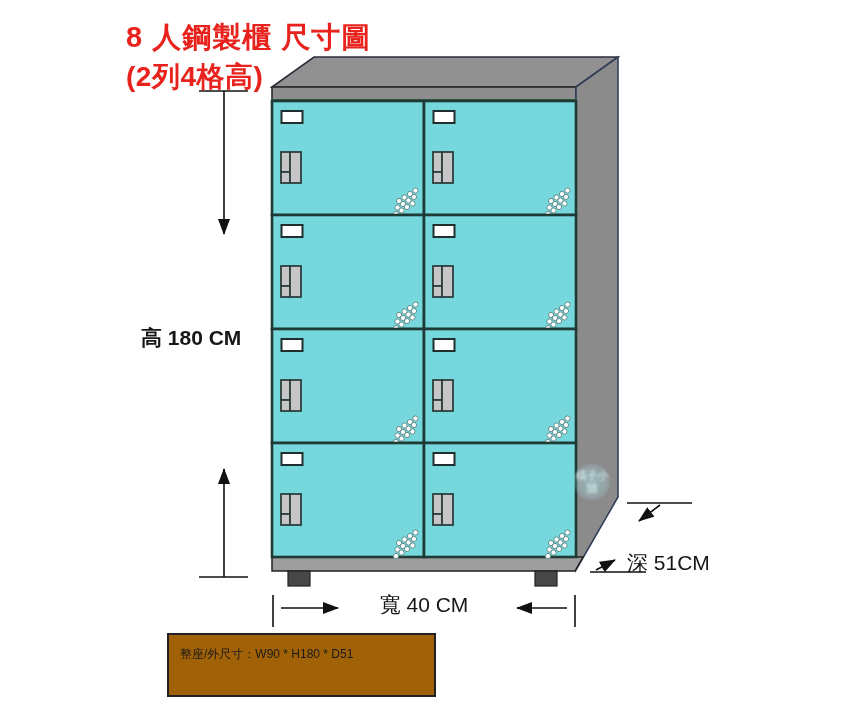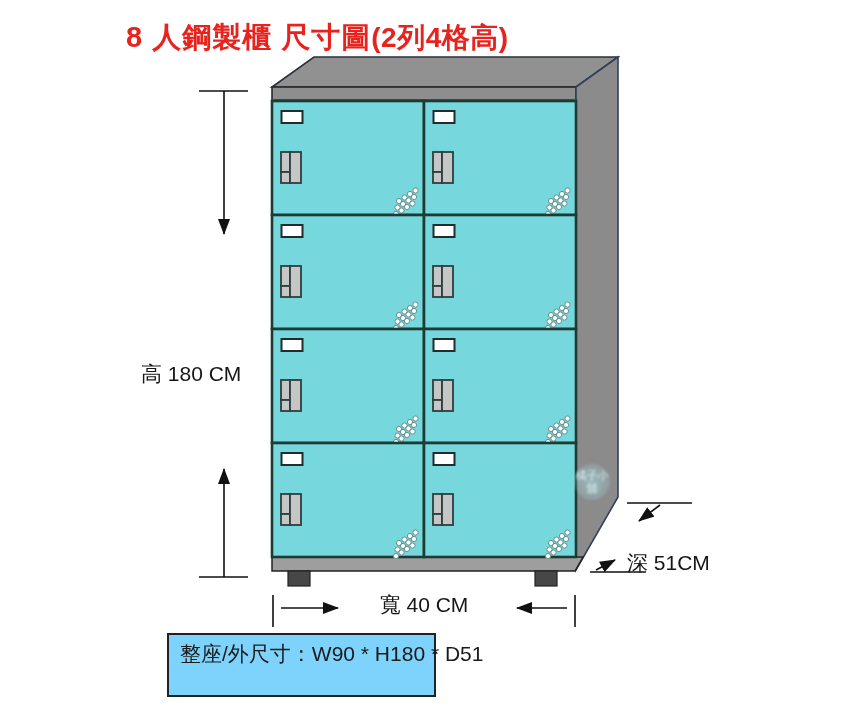--- a/index.html
+++ b/index.html
@@ -8,41 +8,41 @@
     font-family:"Liberation Sans","DejaVu Sans",sans-serif;color:#1a1a1a;
   }
   .page svg{position:absolute;left:0;top:0;}
   .title{
     position:absolute;left:126px;top:18px;display:flex;align-items:baseline;
     font-weight:bold;white-space:nowrap;z-index:3;
   }
   .title-main{font-size:29px;letter-spacing:1px;}
   .title-sub{font-size:28px;letter-spacing:0.5px;}
   .dim-label{position:absolute;font-size:21px;color:#161616;white-space:nowrap;z-index:3;}
-  .dim-height{left:141px;top:360px;}
+  .dim-height{left:141px;top:324px;font-weight:bold;}
   .dim-width{left:344px;top:591px;width:160px;text-align:center;}
   .dim-depth{left:627px;top:549px;text-align:center;}
   .spec-box{
     position:absolute;left:167px;top:633px;width:254px;height:54px;
-    border:2px solid #222;background:#7dd3fc;padding:6px 0 0 11px;
-    font-size:21px;line-height:26px;white-space:nowrap;z-index:3;
+    border:2px solid #222;background:#a16207;padding:6px 0 0 11px;
+    font-size:12px;line-height:26px;white-space:nowrap;z-index:3;
   }
   .watermark{
     position:absolute;left:574px;top:464px;width:36px;height:36px;border-radius:50%;
     background:radial-gradient(circle,rgba(170,225,235,0.55) 0%,rgba(170,225,235,0.25) 60%,rgba(170,225,235,0) 100%);
     color:rgba(225,248,252,0.85);font-size:11px;line-height:13px;text-align:center;
     padding-top:5px;box-sizing:border-box;filter:blur(1px);z-index:2;overflow:hidden;
   }
 </style>
 </head>
 <body>
 
 <div class="page">
 
-  <div class="title" style="color: rgb(232, 35, 29);">
+  <div class="title" style="color: rgb(232, 35, 29); flex-direction: column;">
     <span class="title-main">8 人鋼製櫃 尺寸圖</span>
       <span class="title-sub">(2列4格高)</span>
   </div>
 
   <svg width="843" height="720" viewBox="0 0 843 720">
     <defs>
       <marker id="arrow" orient="auto" markerUnits="userSpaceOnUse" markerWidth="18" markerHeight="14" refX="15" refY="6">
         <path d="M0,0 L16,6 L0,12 z" fill="#111"></path>
       </marker>
     </defs>

